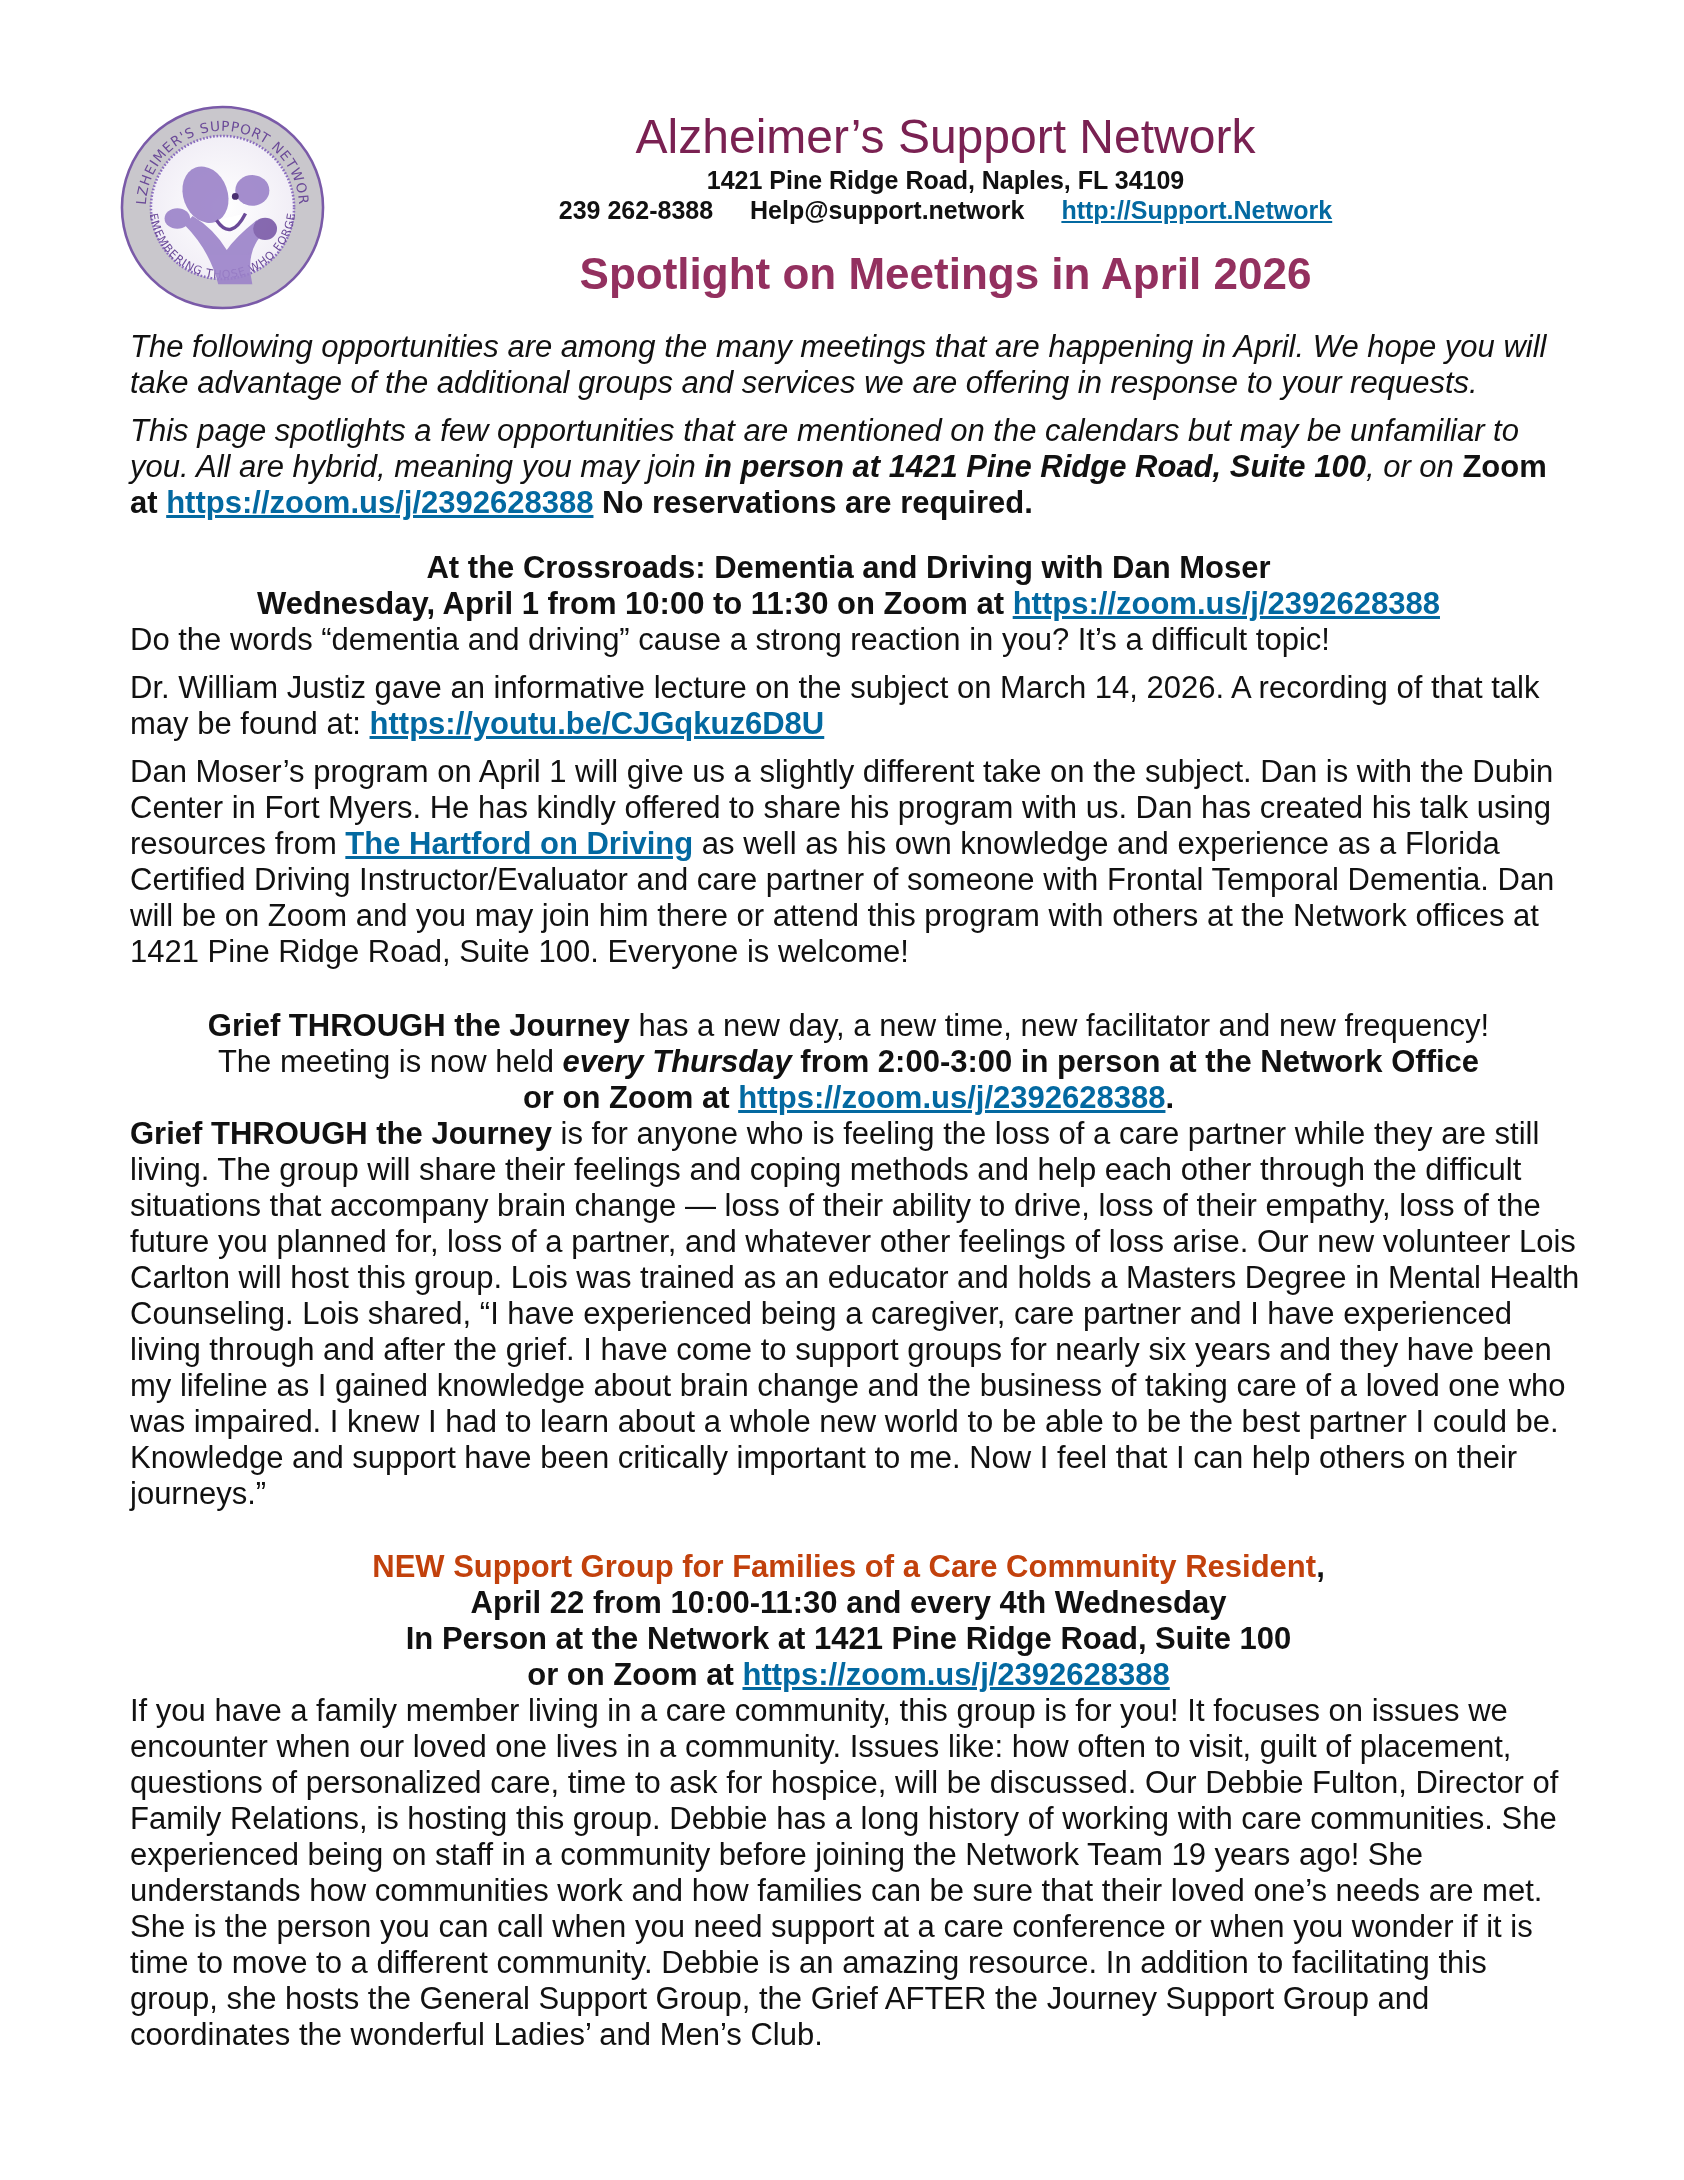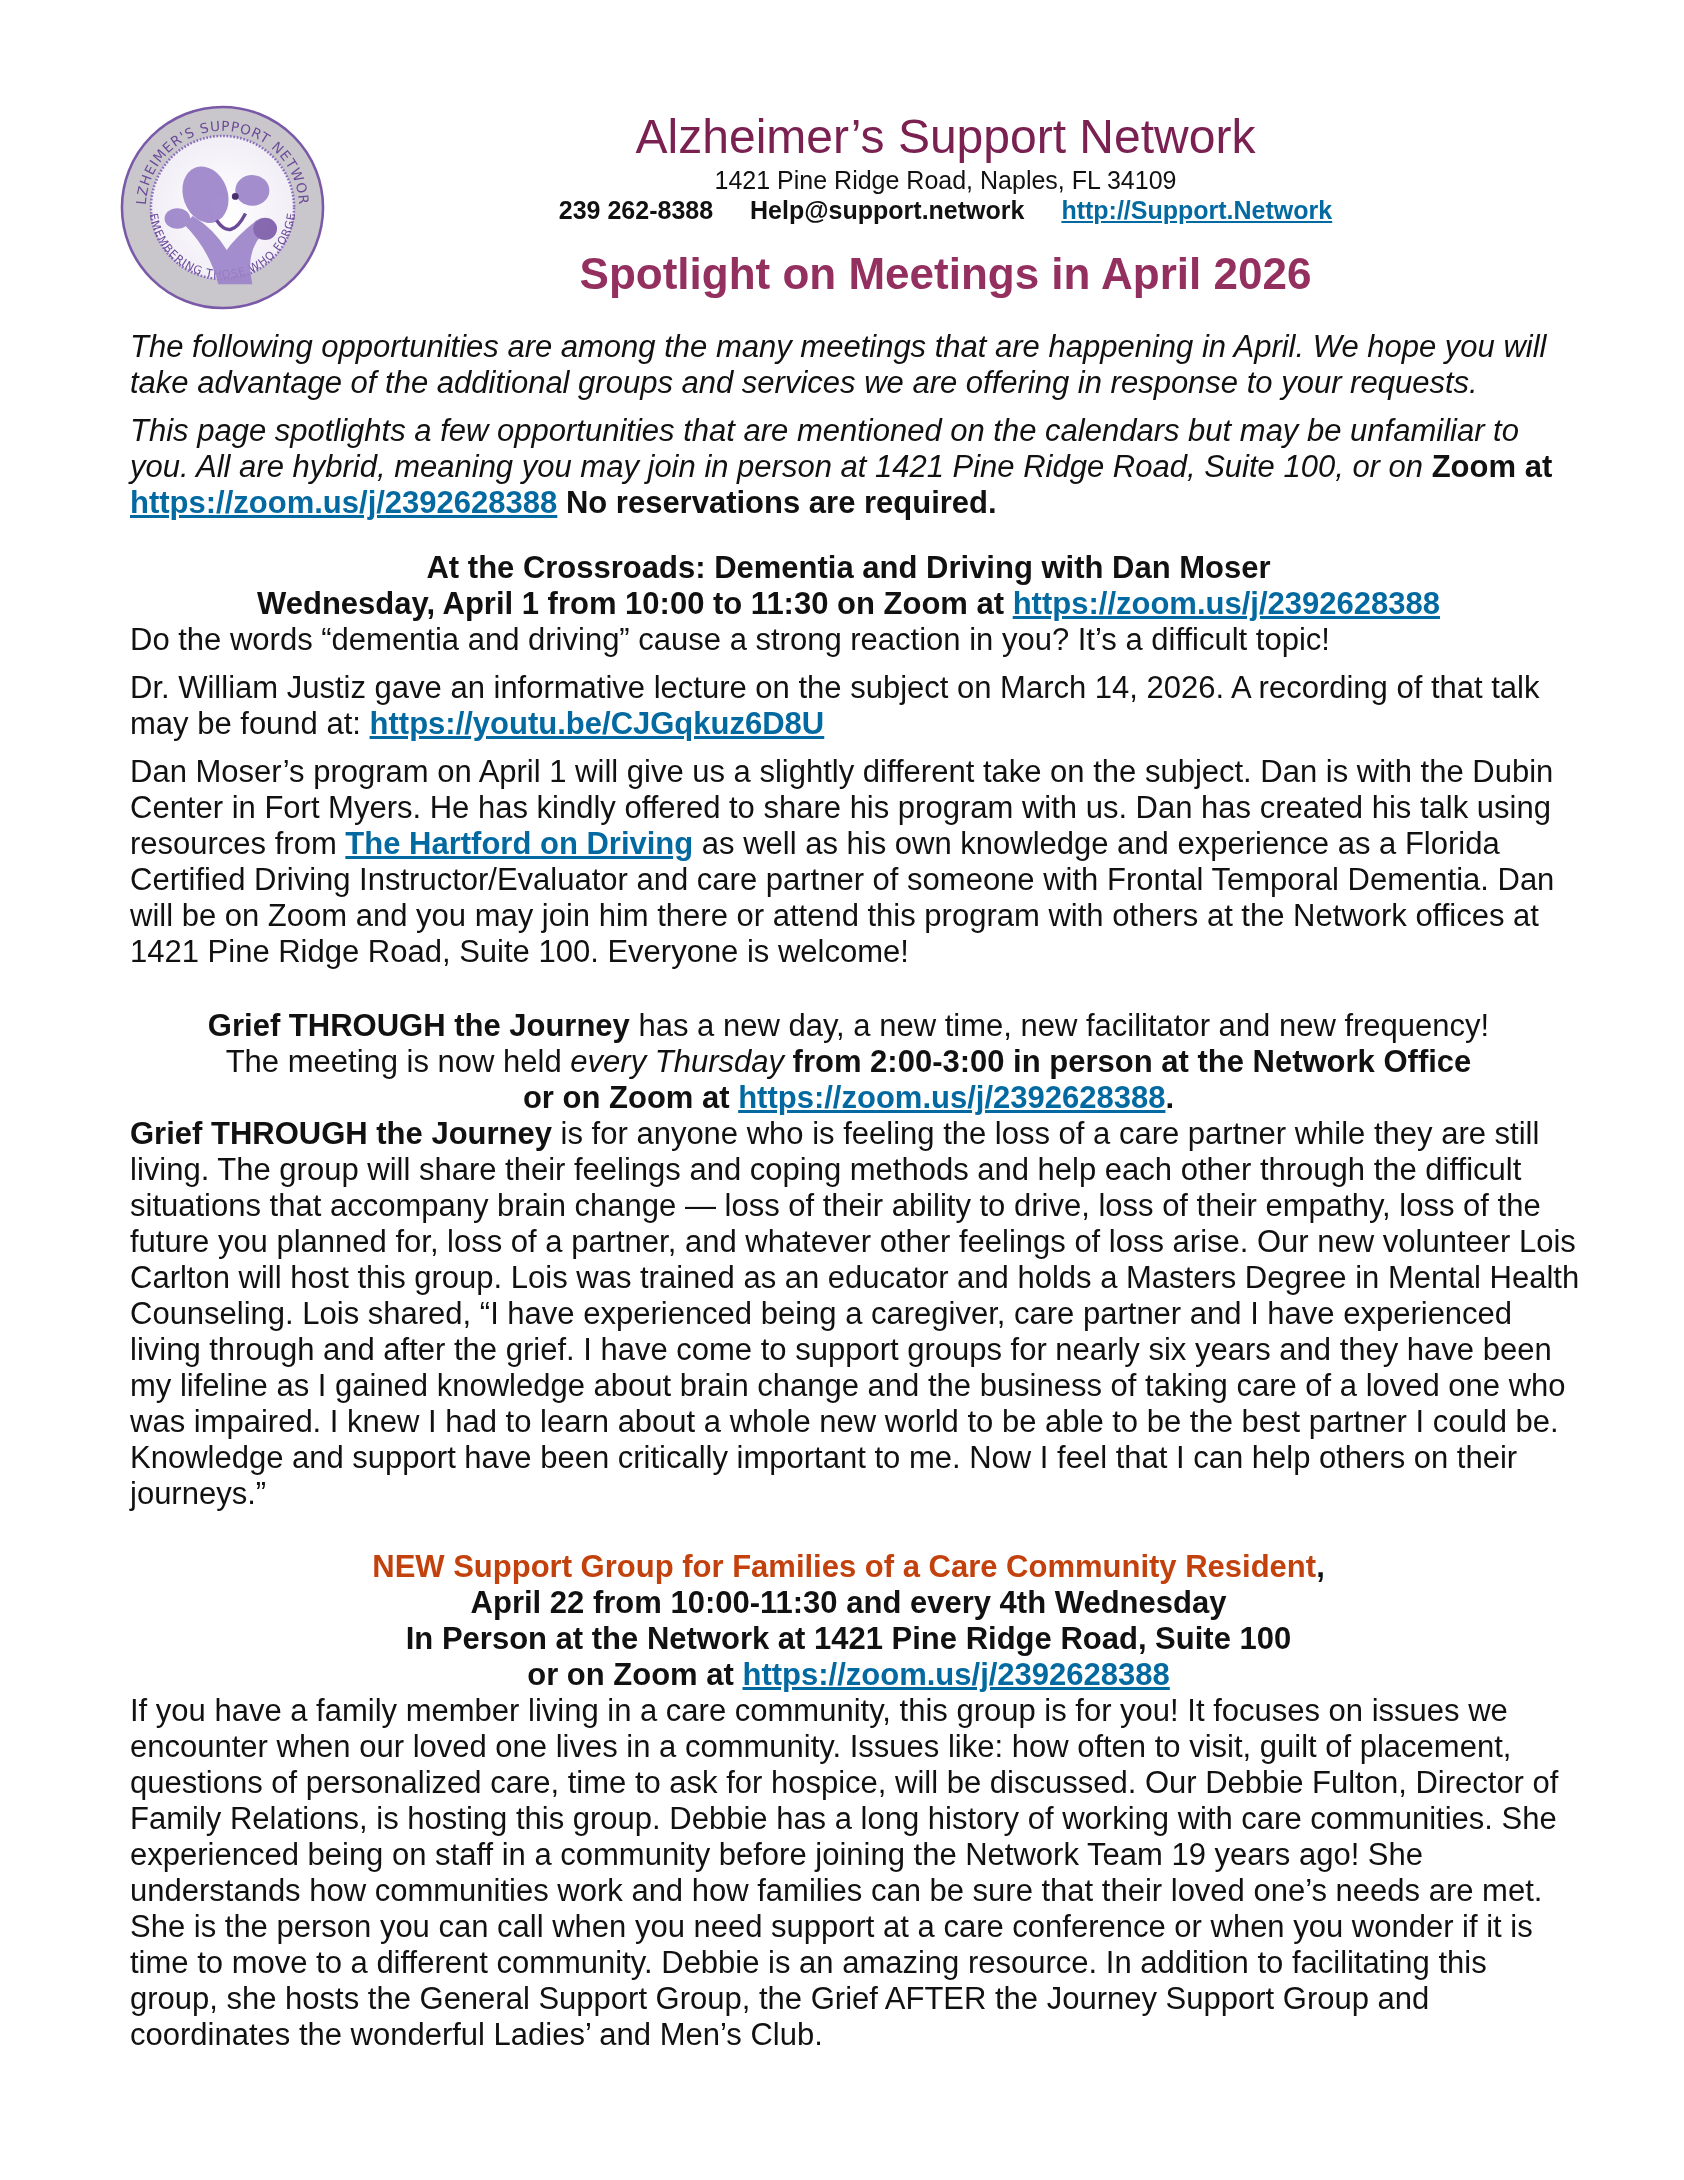--- a/index.html
+++ b/index.html
@@ -1,32 +1,32 @@
 <!DOCTYPE html>
 <html style="font-size:13.6px"><head>
 <meta charset="utf-8">
 <style>
   html, body { margin: 0; padding: 0; background: #ffffff; }
   body { width: 1685px; height: 2181px; position: relative; overflow: hidden;
          font-family: "Liberation Sans", sans-serif; color: #111111; }
   .logo { position: absolute; left: 116px; top: 101px; width: 213px; height: 213px; }
   .header { position: absolute; left: 477px; top: 109px; width: 937px; text-align: center; }
   .org-title { font-weight: normal; font-size: 48px; color: #7a2152; line-height: 55px; letter-spacing: 0px; }
-  .addr { font-weight: normal; font-size: 25px; line-height: 29px; margin-top: 1.7px; text-align: center; }
+  .addr { font-weight: bold; font-size: 25px; line-height: 29px; margin-top: 1.7px; text-align: center; }
   .contact { font-weight: bold; font-size: 25px; line-height: 31px; }
   .contact span { margin: 0 15px; }
   a, .link { color: #0369a1; text-decoration: underline; font-weight: bold; }
   .spot-title { position: absolute; left: 477px; top: 247px; width: 937px; text-align: center;
                 font-weight: bold; font-size: 44px; color: #93305f; line-height: 53px; }
   .content { position: absolute; left: 116px; top: 329px; width: 1465px; font-size: 31px; line-height: 36px; }
   p { margin: 0 0 12px 14px; }
   .intro { font-style: italic; }
   .center { text-align: center; }
   .b { font-weight: bold; }
-  .bi { font-weight: normal; font-style: italic; }
+  .bi { font-weight: bold; font-style: italic; }
   .gap { height: 25.6px; }
   .maroon { color: #c2410c; font-weight: bold; }
 </style>
 </head>
 <body>
 
 <div class="logo">
   <svg width="213" height="213" viewBox="0 0 250 250">
     <defs>
       <path id="arcTop" d="M 35 125 A 90 90 0 0 1 215 125"></path>

